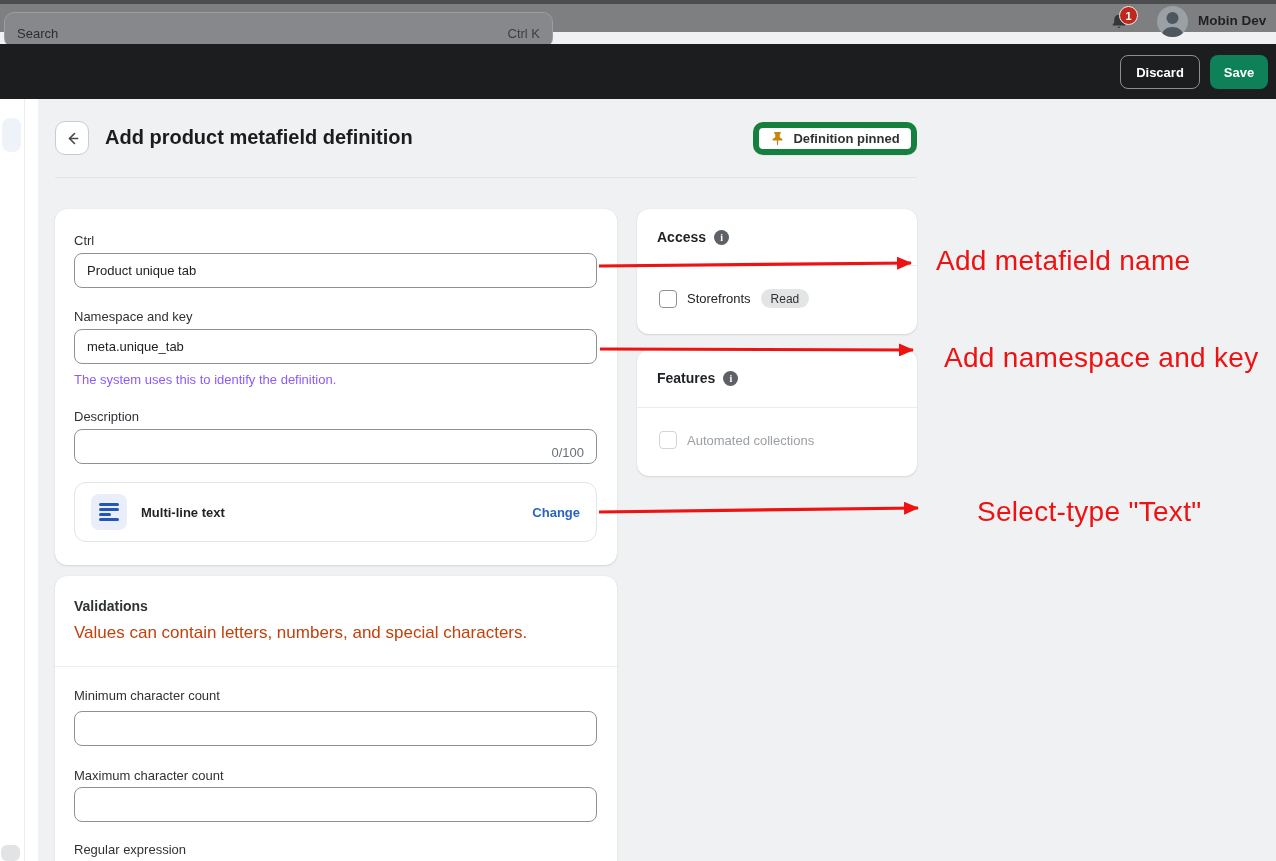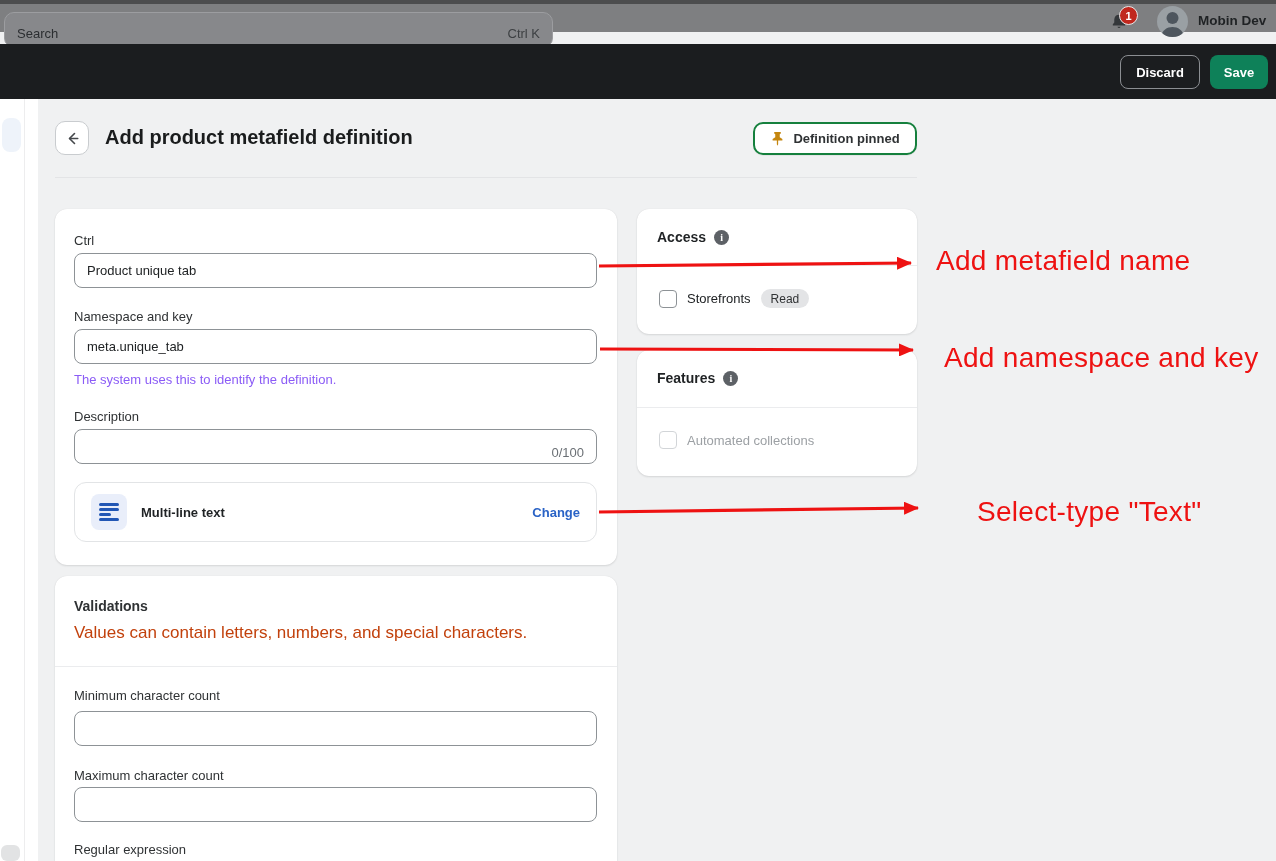--- a/index.html
+++ b/index.html
@@ -36,21 +36,21 @@
   .side-vline { position:absolute; left:24px; top:0; width:1px; height:774px; background:#ededee; }
   .side-selected { position:absolute; left:2px; top:31px; width:19px; height:34px; background:#eef3fa; border-radius:8px; }
   .side-bottom-box { position:absolute; left:1px; top:758px; width:19px; height:16px; background:#e2e3e4; border-radius:6px; }
 
   
   .back-btn { position:absolute; left:55px; top:121px; width:34px; height:34px; background:#fff;
     border:1px solid #c9cccf; border-radius:10px; font-size:17px; color:#45484b;
     display:flex; align-items:center; justify-content:center; cursor:pointer; }
   .page-title { position:absolute; left:105px; top:126px; font-size:20px; font-weight:700; color:#1a1c1d; }
   .pinned-btn { position:absolute; left:753px; top:122px; width:164px; height:33px; background:#fff;
-    border:2px solid #15803d; border-radius:10px; box-shadow:0 1px 0 rgba(0,0,0,.05);
+    border:6px solid #15803d; border-radius:10px; box-shadow:0 1px 0 rgba(0,0,0,.05);
     display:flex; align-items:center; justify-content:center; gap:8px; font-size:13px; font-weight:600;
     color:#2f3234; cursor:pointer; }
   .hdr-divider { position:absolute; left:55px; top:177px; width:862px; height:1px; background:#e3e4e6; }
 
   
   .card { position:absolute; background:#fff; border-radius:12px;
     box-shadow:0 1px 2px rgba(25,30,35,.12), 0 0 1px rgba(25,30,35,.10); }
   .card-divider { position:absolute; left:0; width:100%; height:1px; background:#ebecee; }
 
   .field-label { position:absolute; font-size:13px; color:#2f3234; }

